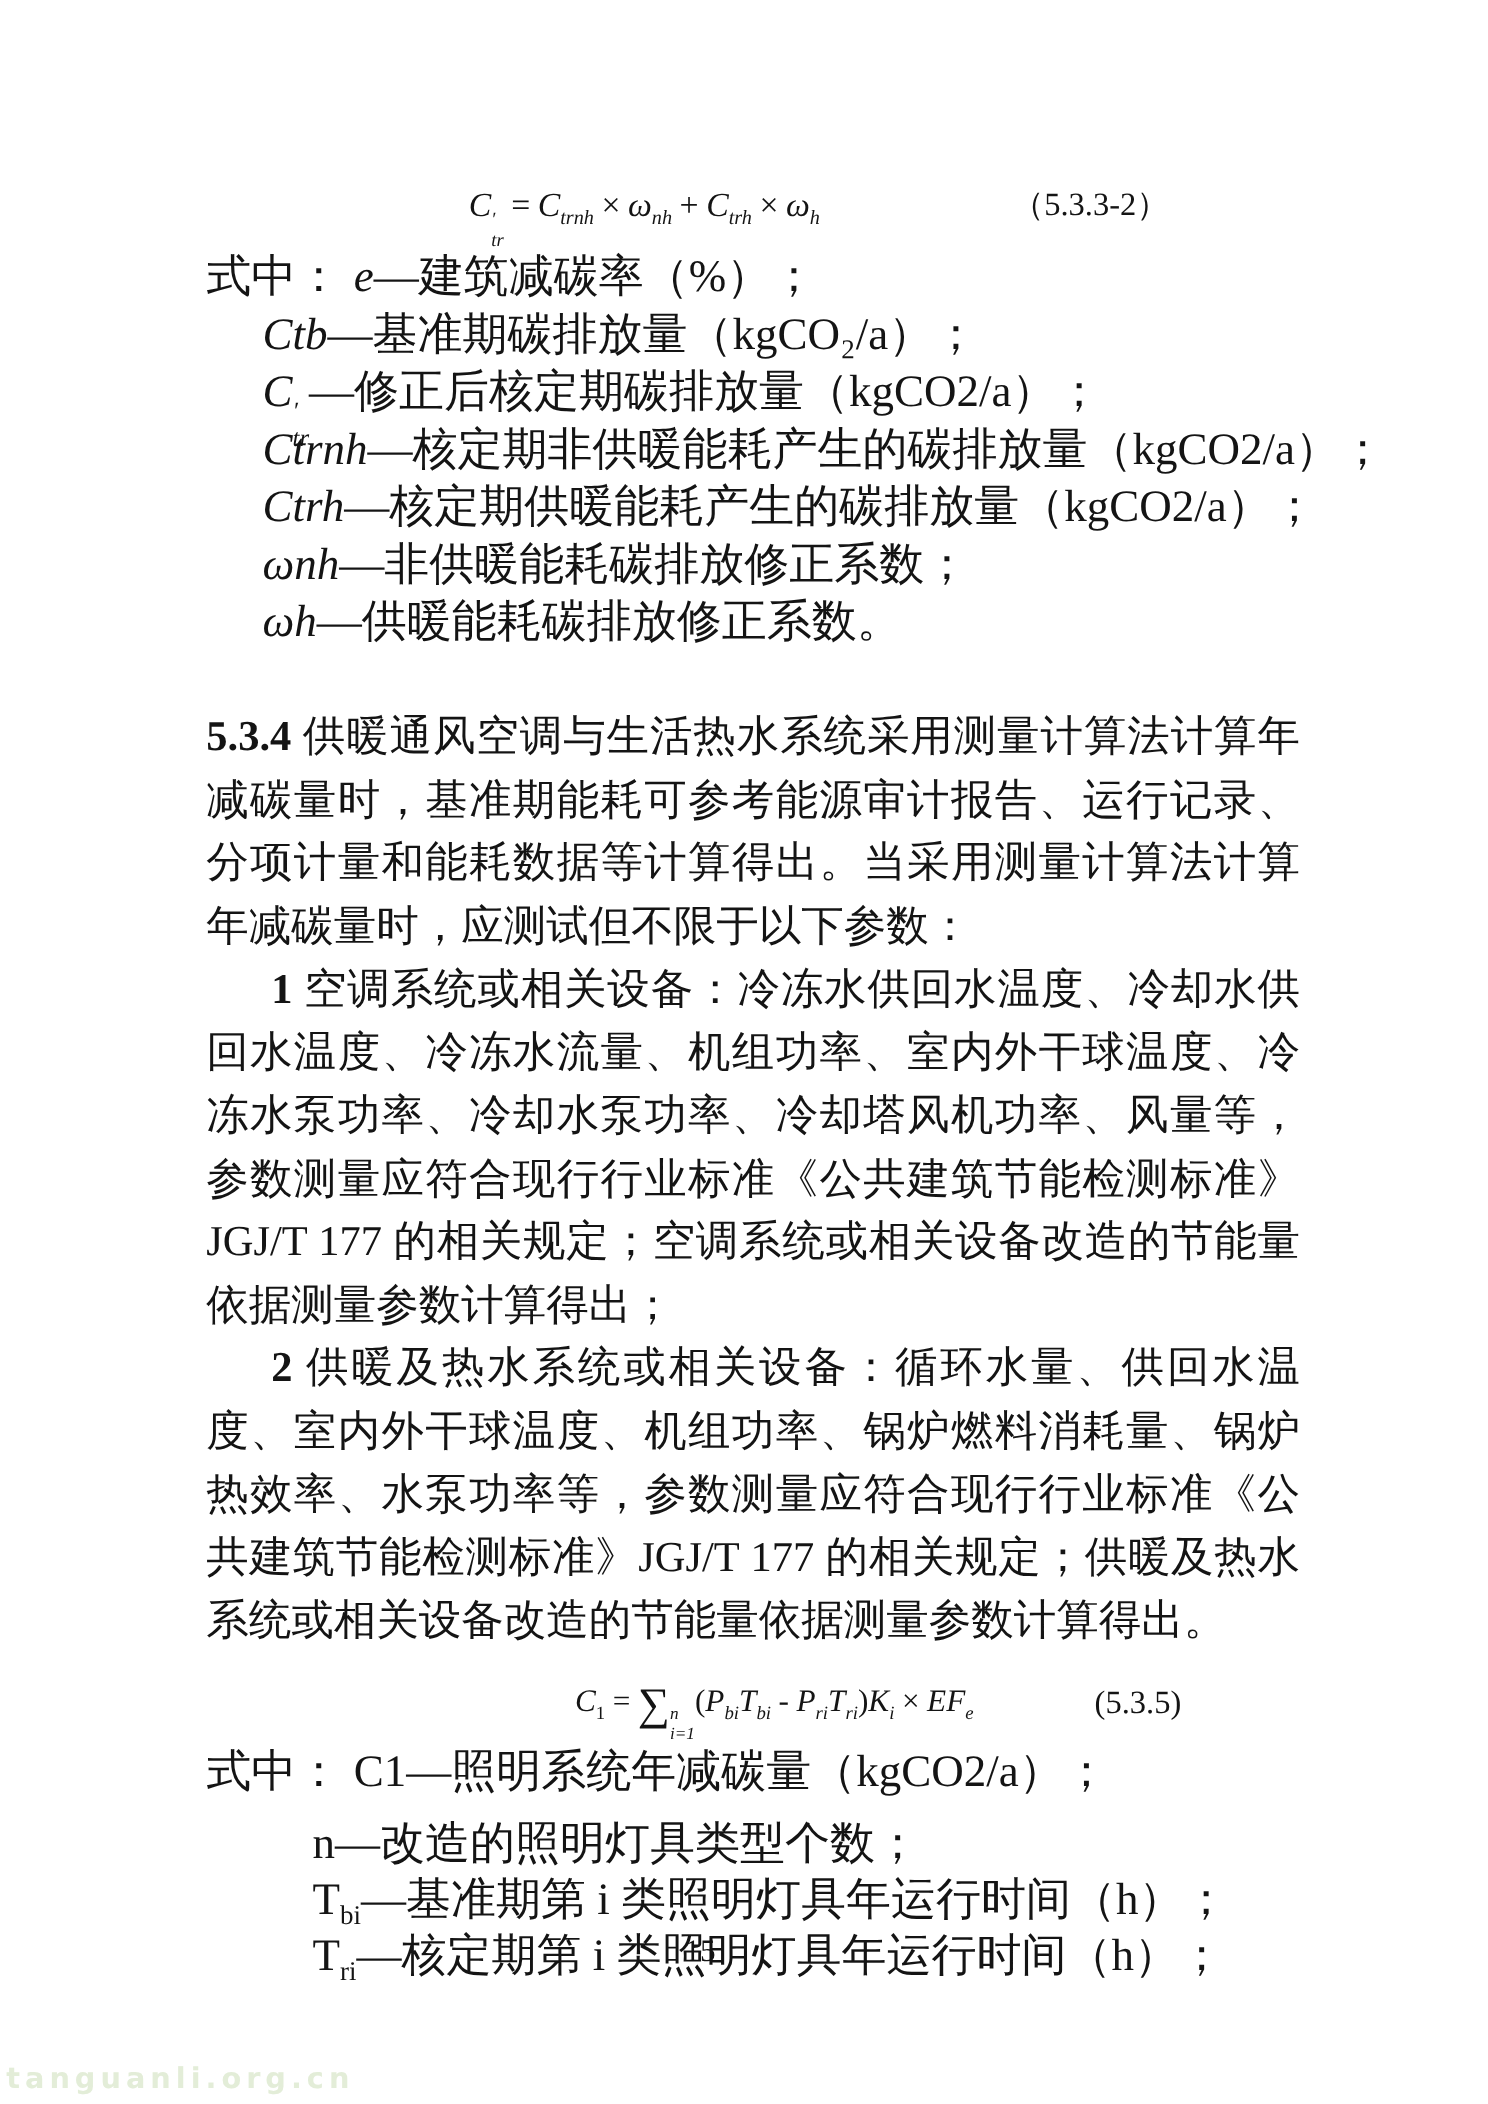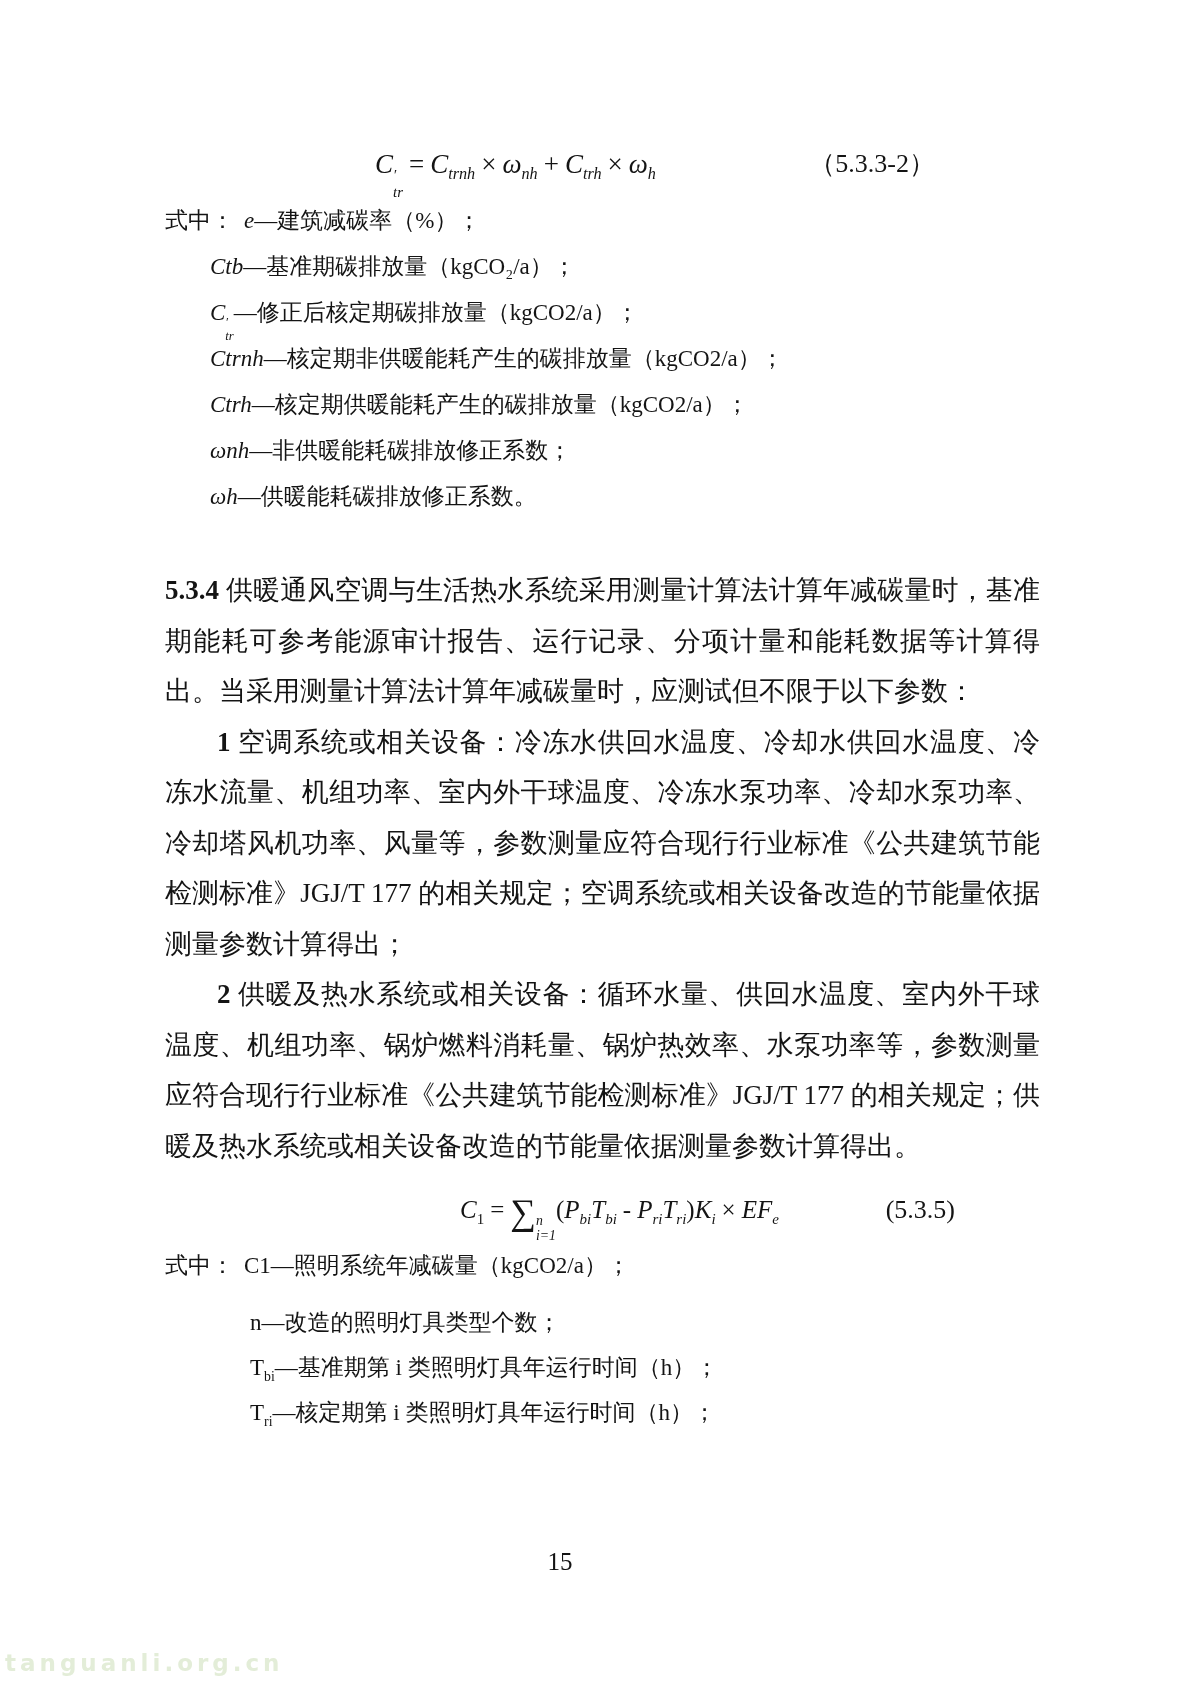--- a/index.html
+++ b/index.html
@@ -15,45 +15,45 @@
     position:absolute;
     left:165px;top:138px;width:875px;
   }
   
   .eq-row{position:relative;height:52px;}
   .eq-body{position:absolute;top:0;font-size:27px;line-height:52px;white-space:nowrap;}
   .eq-body.eq1{left:210px;}
   .eq-body.eq2{left:295px;}
   .eq-num{position:absolute;top:0;font-size:26px;line-height:52px;}
   .eq-num.n1{right:105px;}
-  .eq-num.n2{right:85px;}
+  .eq-num.n2{right:95px;}
   .v{font-style:italic;}
   .op{font-style:normal;padding:0 6px;}
   sub{font-size:0.6em;font-style:italic;line-height:0;}
   sub.rm{font-style:normal;}
   .supsub{
     display:inline-flex;flex-direction:column;
     font-size:0.55em;line-height:1.1;
     vertical-align:-0.5em;text-align:left;font-style:italic;
   }
   .sum{font-size:36px;font-style:normal;vertical-align:-0.18em;}
   
   .def-block1{margin-top:8px;}
-  .def-row{height:46px;line-height:46px;font-size:23px;white-space:nowrap;}
+  .def-row{height:46px;line-height:46px;font-size:36px;white-space:nowrap;}
   .def-block1 .def-row.cont{padding-left:45px;}
   .def-block2{margin-top:8px;}
   .def-block2 .def-row{height:45px;line-height:45px;}
   .def-block2 .def-row.cont{padding-left:85px;}
   .def-block2 .def-row.gap{margin-top:12px;}
   .term-it{font-style:italic;}
   .term-rm{font-style:normal;}
   .where{font-style:normal;padding-right:10px;}
   
   .para{
-    margin:0;font-size:27px;line-height:50.5px;
+    margin:0;font-size:34px;line-height:50.5px;
     text-align:justify;
   }
   .para.first{margin-top:45px;}
   .para.indent{text-indent:52px;}
   .para b{font-weight:bold;}
   .heading535{margin-top:22px;}
   
   .page-num{
     position:absolute;left:530px;top:1548px;width:60px;
     text-align:center;font-size:25px;

